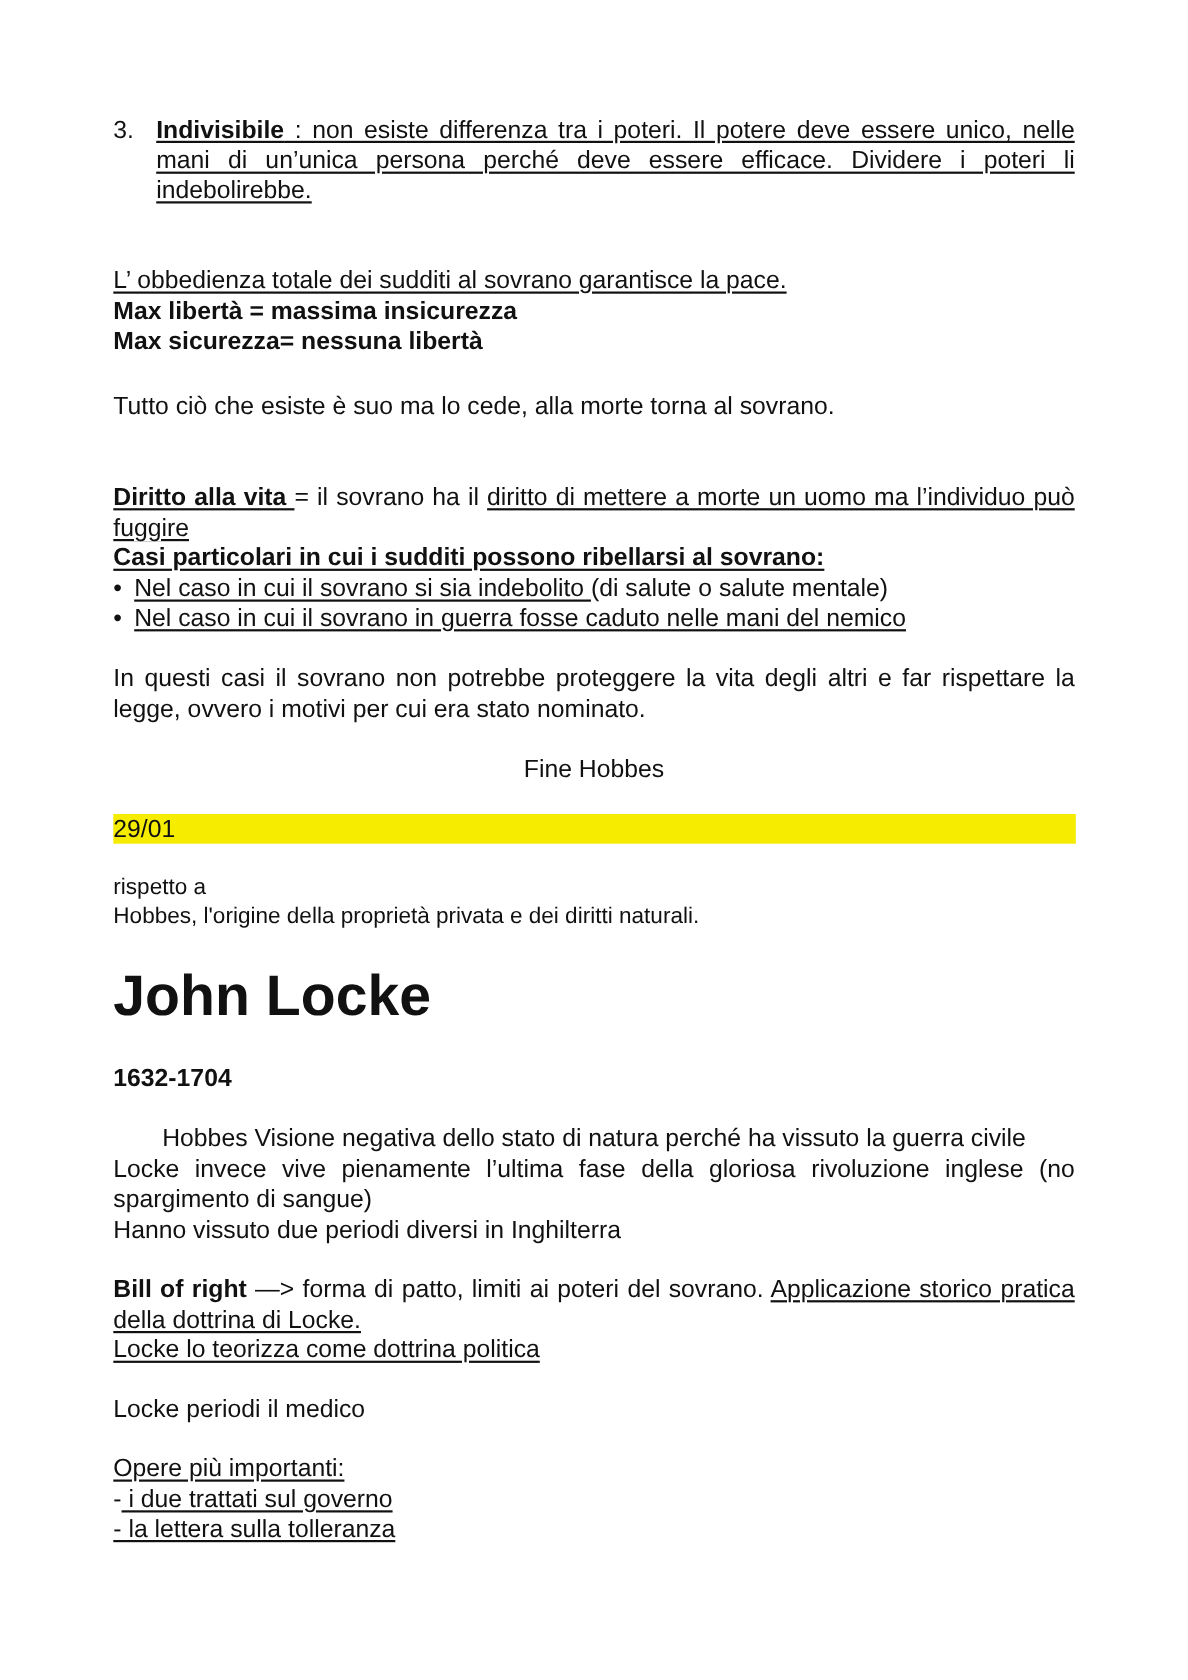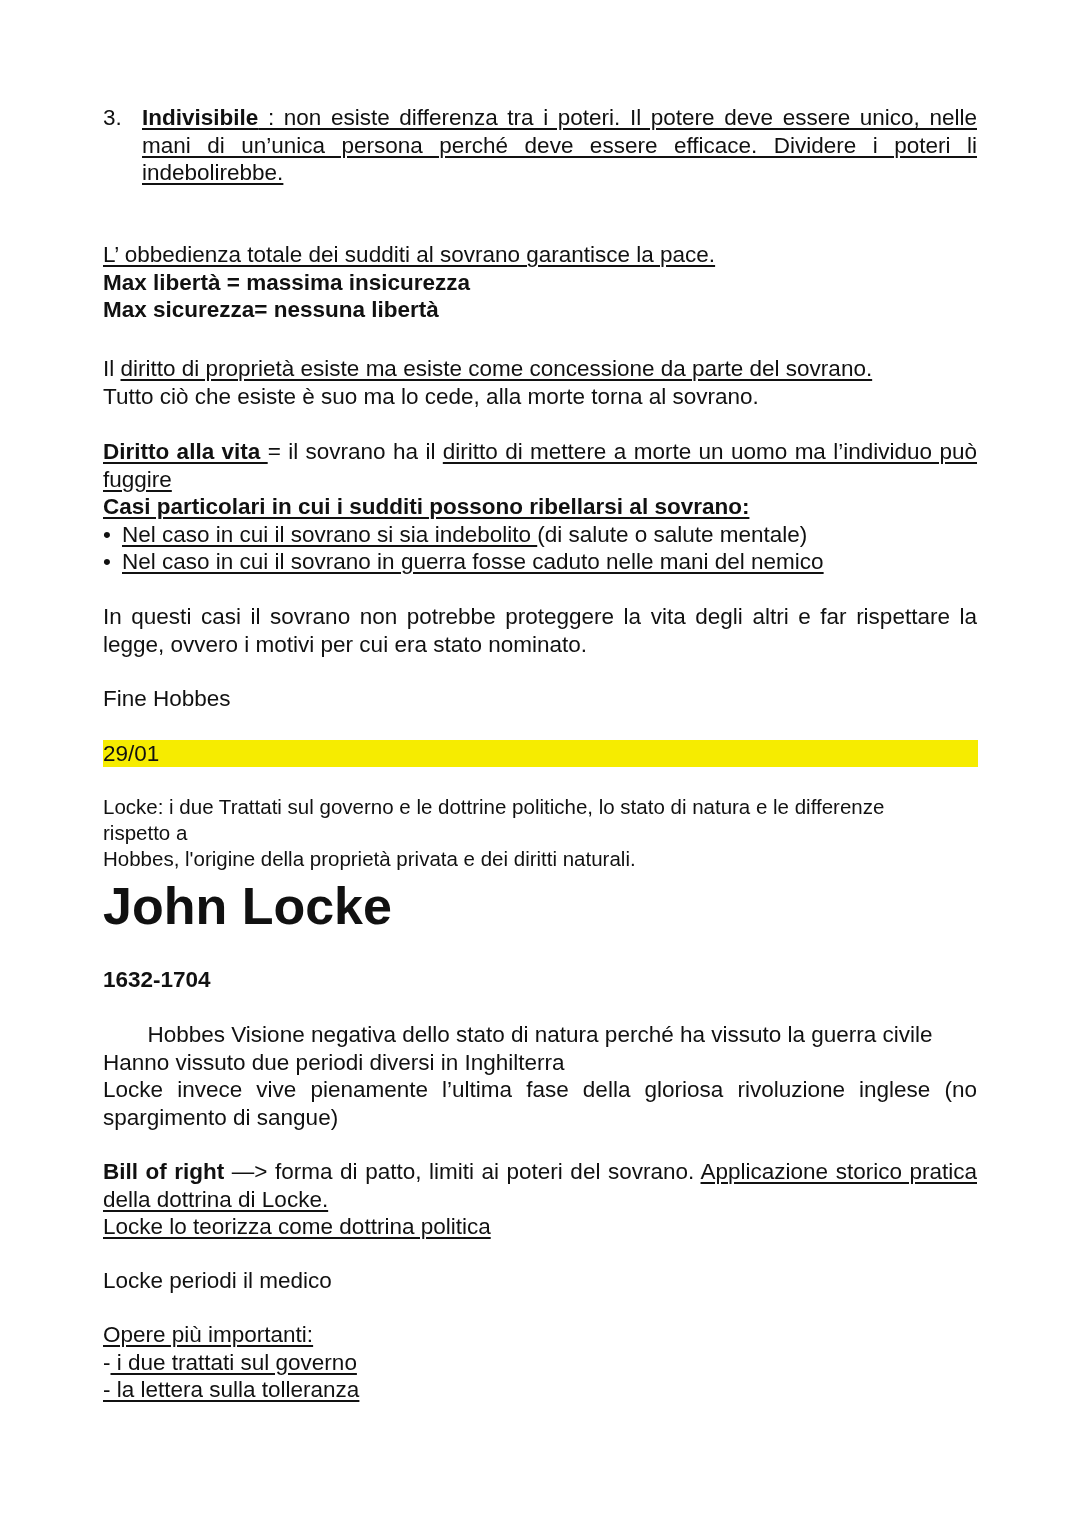--- a/index.html
+++ b/index.html
@@ -34,57 +34,55 @@
     <div class="body"><span class="u b">Indivisibile</span><span class="u"> : non esiste differenza tra i poteri. Il potere deve essere unico, nelle mani di un’unica persona perché deve essere efficace. Dividere i poteri li indebolirebbe.</span></div>
   </div>
 
   <div class="blk" style="top:241px;">
     <div class="u">L’ obbedienza totale dei sudditi al sovrano garantisce la pace.</div>
     <div class="b">Max libertà = massima insicurezza</div>
     <div class="b">Max sicurezza= nessuna libertà</div>
   </div>
 
   <div class="blk" style="top:355px;">
-    <div><span>Il </span><span class="u">diritto di proprietà esiste ma esiste come concessione da parte del sovrano.</span></div>
     <div>Tutto ciò che esiste è suo ma lo cede, alla morte torna al sovrano.</div>
   </div>
 
   <div class="blk j" style="top:438px;">
     <div><span class="u b">Diritto alla vita </span><span>= il sovrano ha il </span><span class="u">diritto di mettere a morte un uomo ma l’individuo può fuggire</span></div>
     <div class="u b" style="text-align:left;">Casi particolari in cui i sudditi possono ribellarsi al sovrano:</div>
     <div class="bullet-row" style="text-align:left;">
       <span class="dot">•</span><span class="u">Nel caso in cui il sovrano si sia indebolito </span><span>(di salute o salute mentale)</span>
     </div>
     <div class="bullet-row" style="text-align:left;">
       <span class="dot">•</span><span class="u">Nel caso in cui il sovrano in guerra fosse caduto nelle mani del nemico</span>
     </div>
   </div>
 
   <div class="blk j" style="top:603px;">In questi casi il sovrano non potrebbe proteggere la vita degli altri e far rispettare la legge, ovvero i motivi per cui era stato nominato.</div>
 
-  <div class="blk" style="top:685px;">Fine Hobbes</div>
+  <div class="blk" style="top:685px;text-align:center;">Fine Hobbes</div>
 
   <div class="highlight-bar">
     <span>29/01</span>
   </div>
 
   <div class="blk small" style="top:794px;">
-    <div>Locke: i due Trattati sul governo e le dottrine politiche, lo stato di natura e le differenze</div>
     <div>rispetto a</div>
     <div>Hobbes, l'origine della proprietà privata e dei diritti naturali.</div>
   </div>
 
   <div class="blk h1" style="top:878px;">John Locke</div>
 
   <div class="blk b" style="top:966px;">1632-1704</div>
 
   <div class="blk j" style="top:1021px;">
     <div style="text-align:center;">Hobbes Visione negativa dello stato di natura perché ha vissuto la guerra civile</div>
+    <div>Locke invece vive pienamente l’ultima fase della gloriosa rivoluzione inglese (no spargimento di sangue)</div>
     <div style="text-align:left;">Hanno vissuto due periodi diversi in Inghilterra</div>
-    <div>Locke invece vive pienamente l’ultima fase della gloriosa rivoluzione inglese (no spargimento di sangue)</div>
   </div>
 
   <div class="blk j" style="top:1158px;">
     <div><span class="b">Bill of right</span><span> —&gt; forma di patto, limiti ai poteri del sovrano. </span><span class="u">Applicazione storico pratica della dottrina di Locke.</span></div>
     <div class="u" style="text-align:center; display:inline-block;text-decoration:underline;">Locke lo teorizza come dottrina politica</div>
   </div>
 
   <div class="blk" style="top:1267px;">Locke periodi il medico</div>
 
   <div class="blk" style="top:1321px;">

